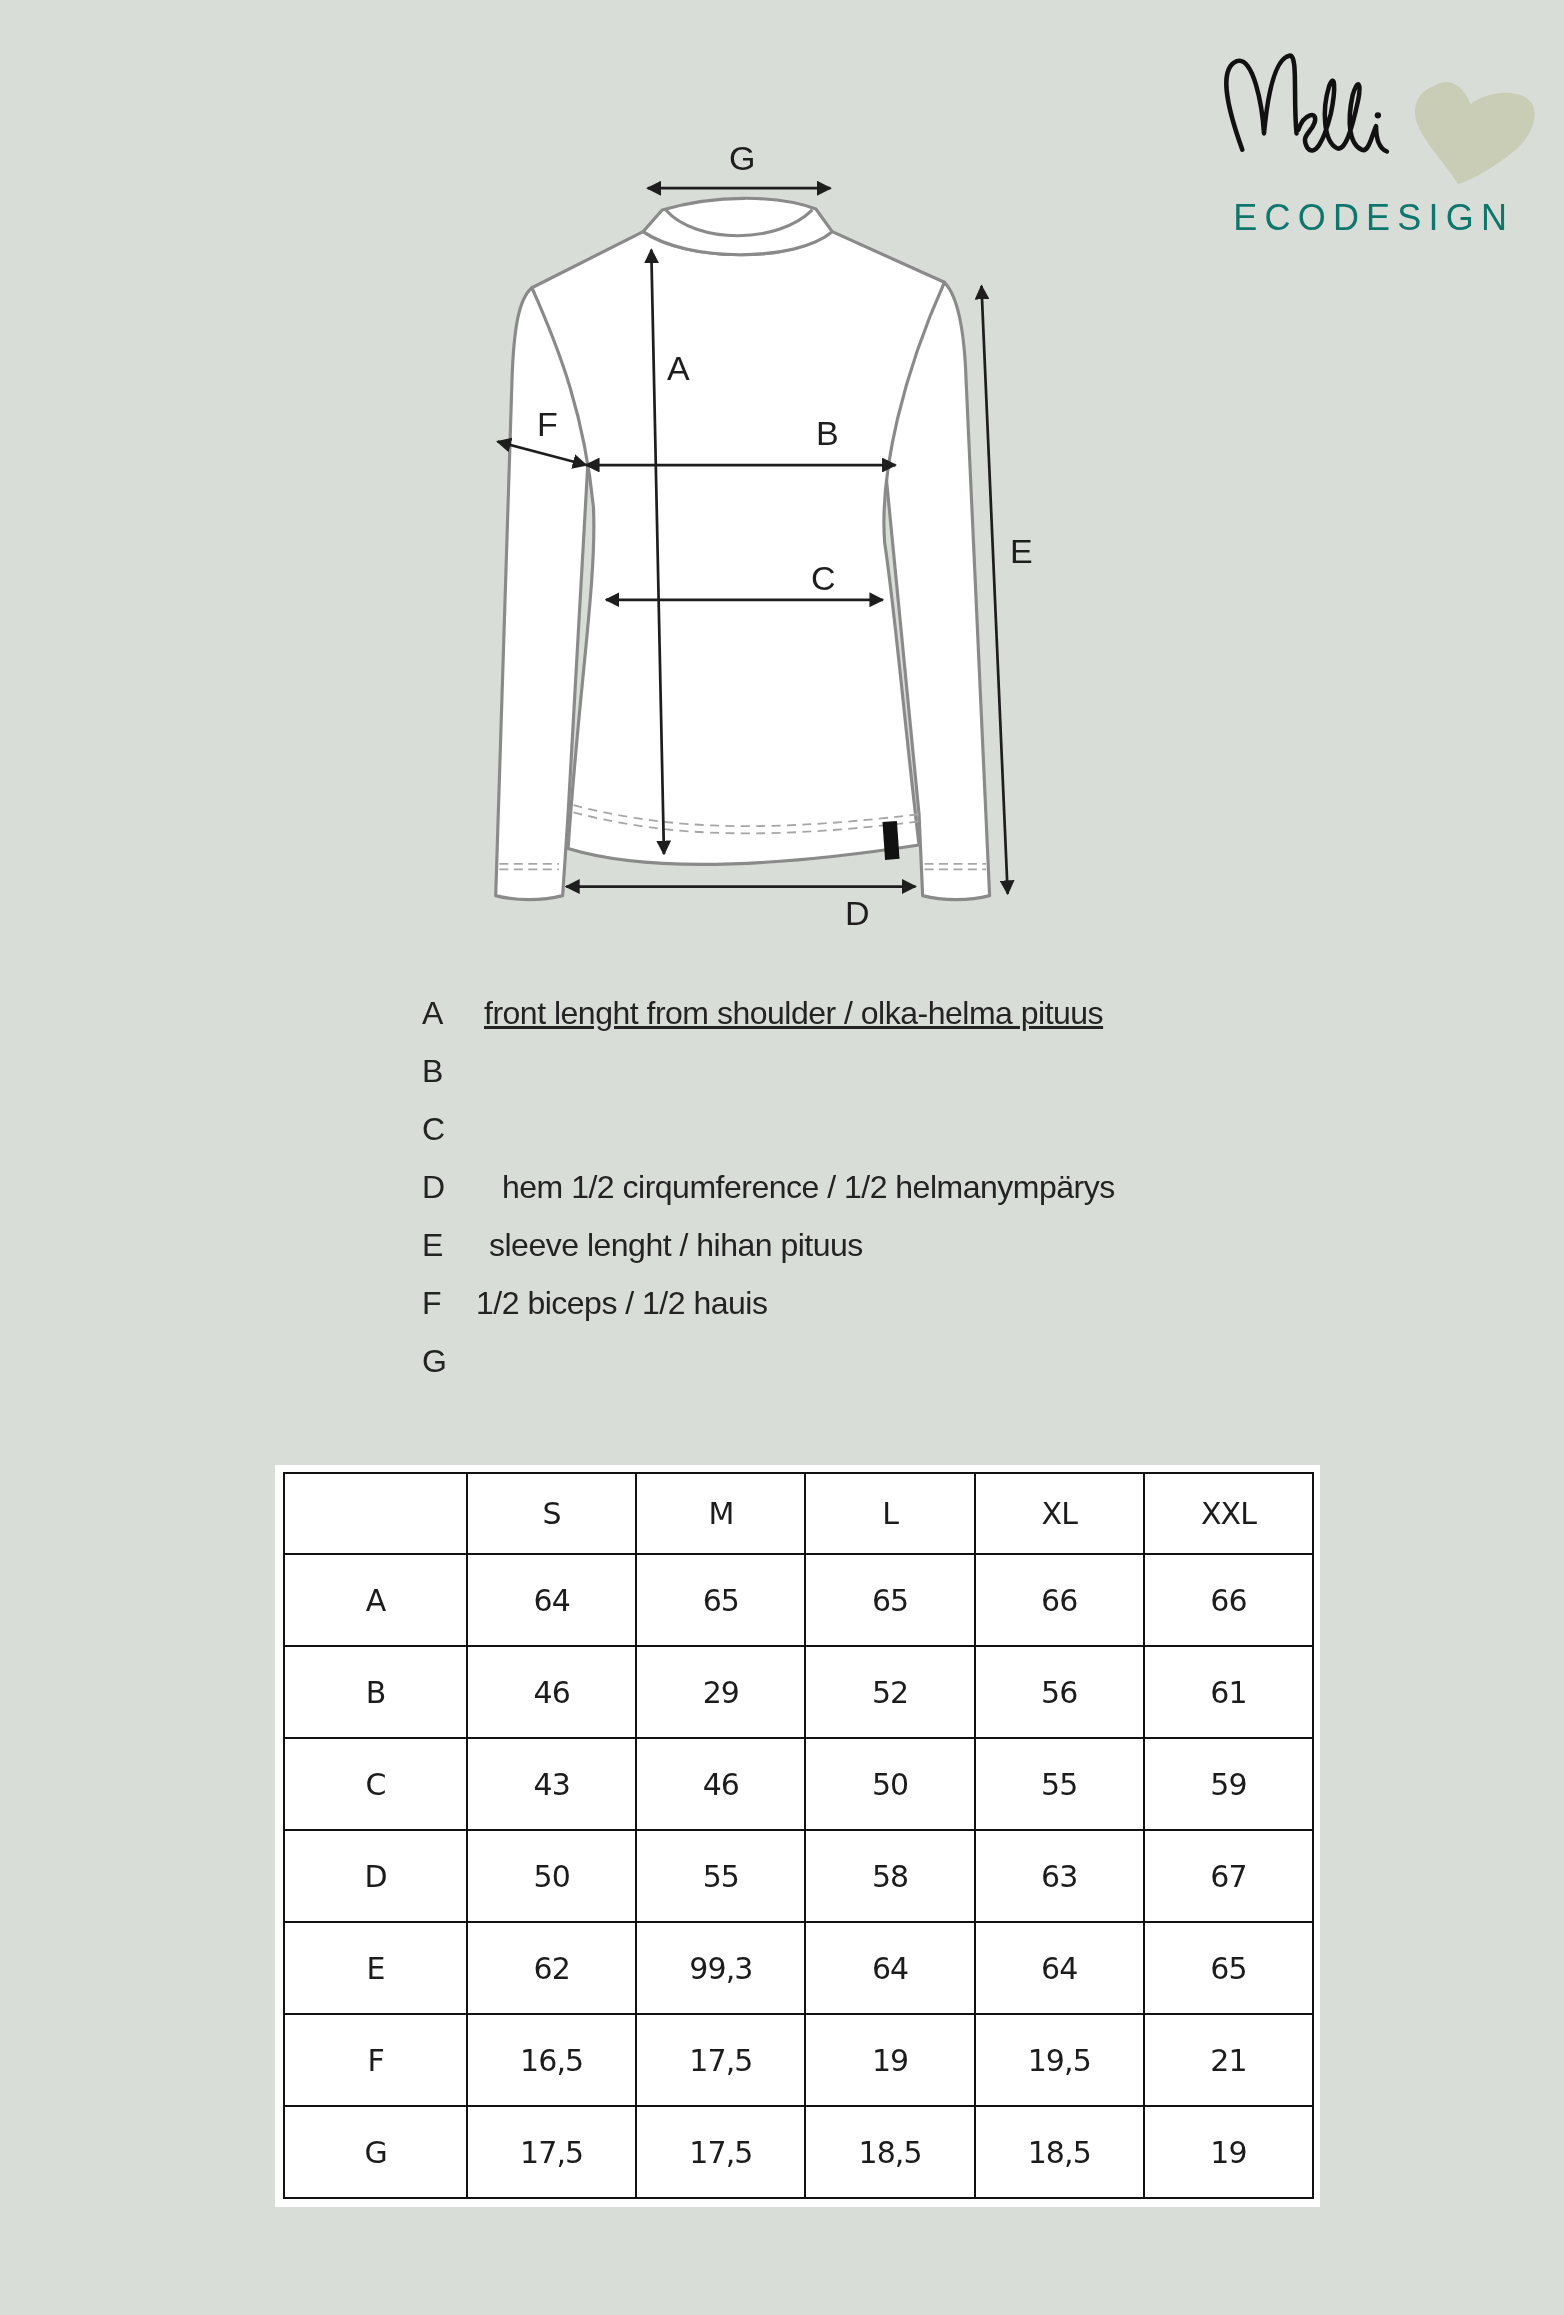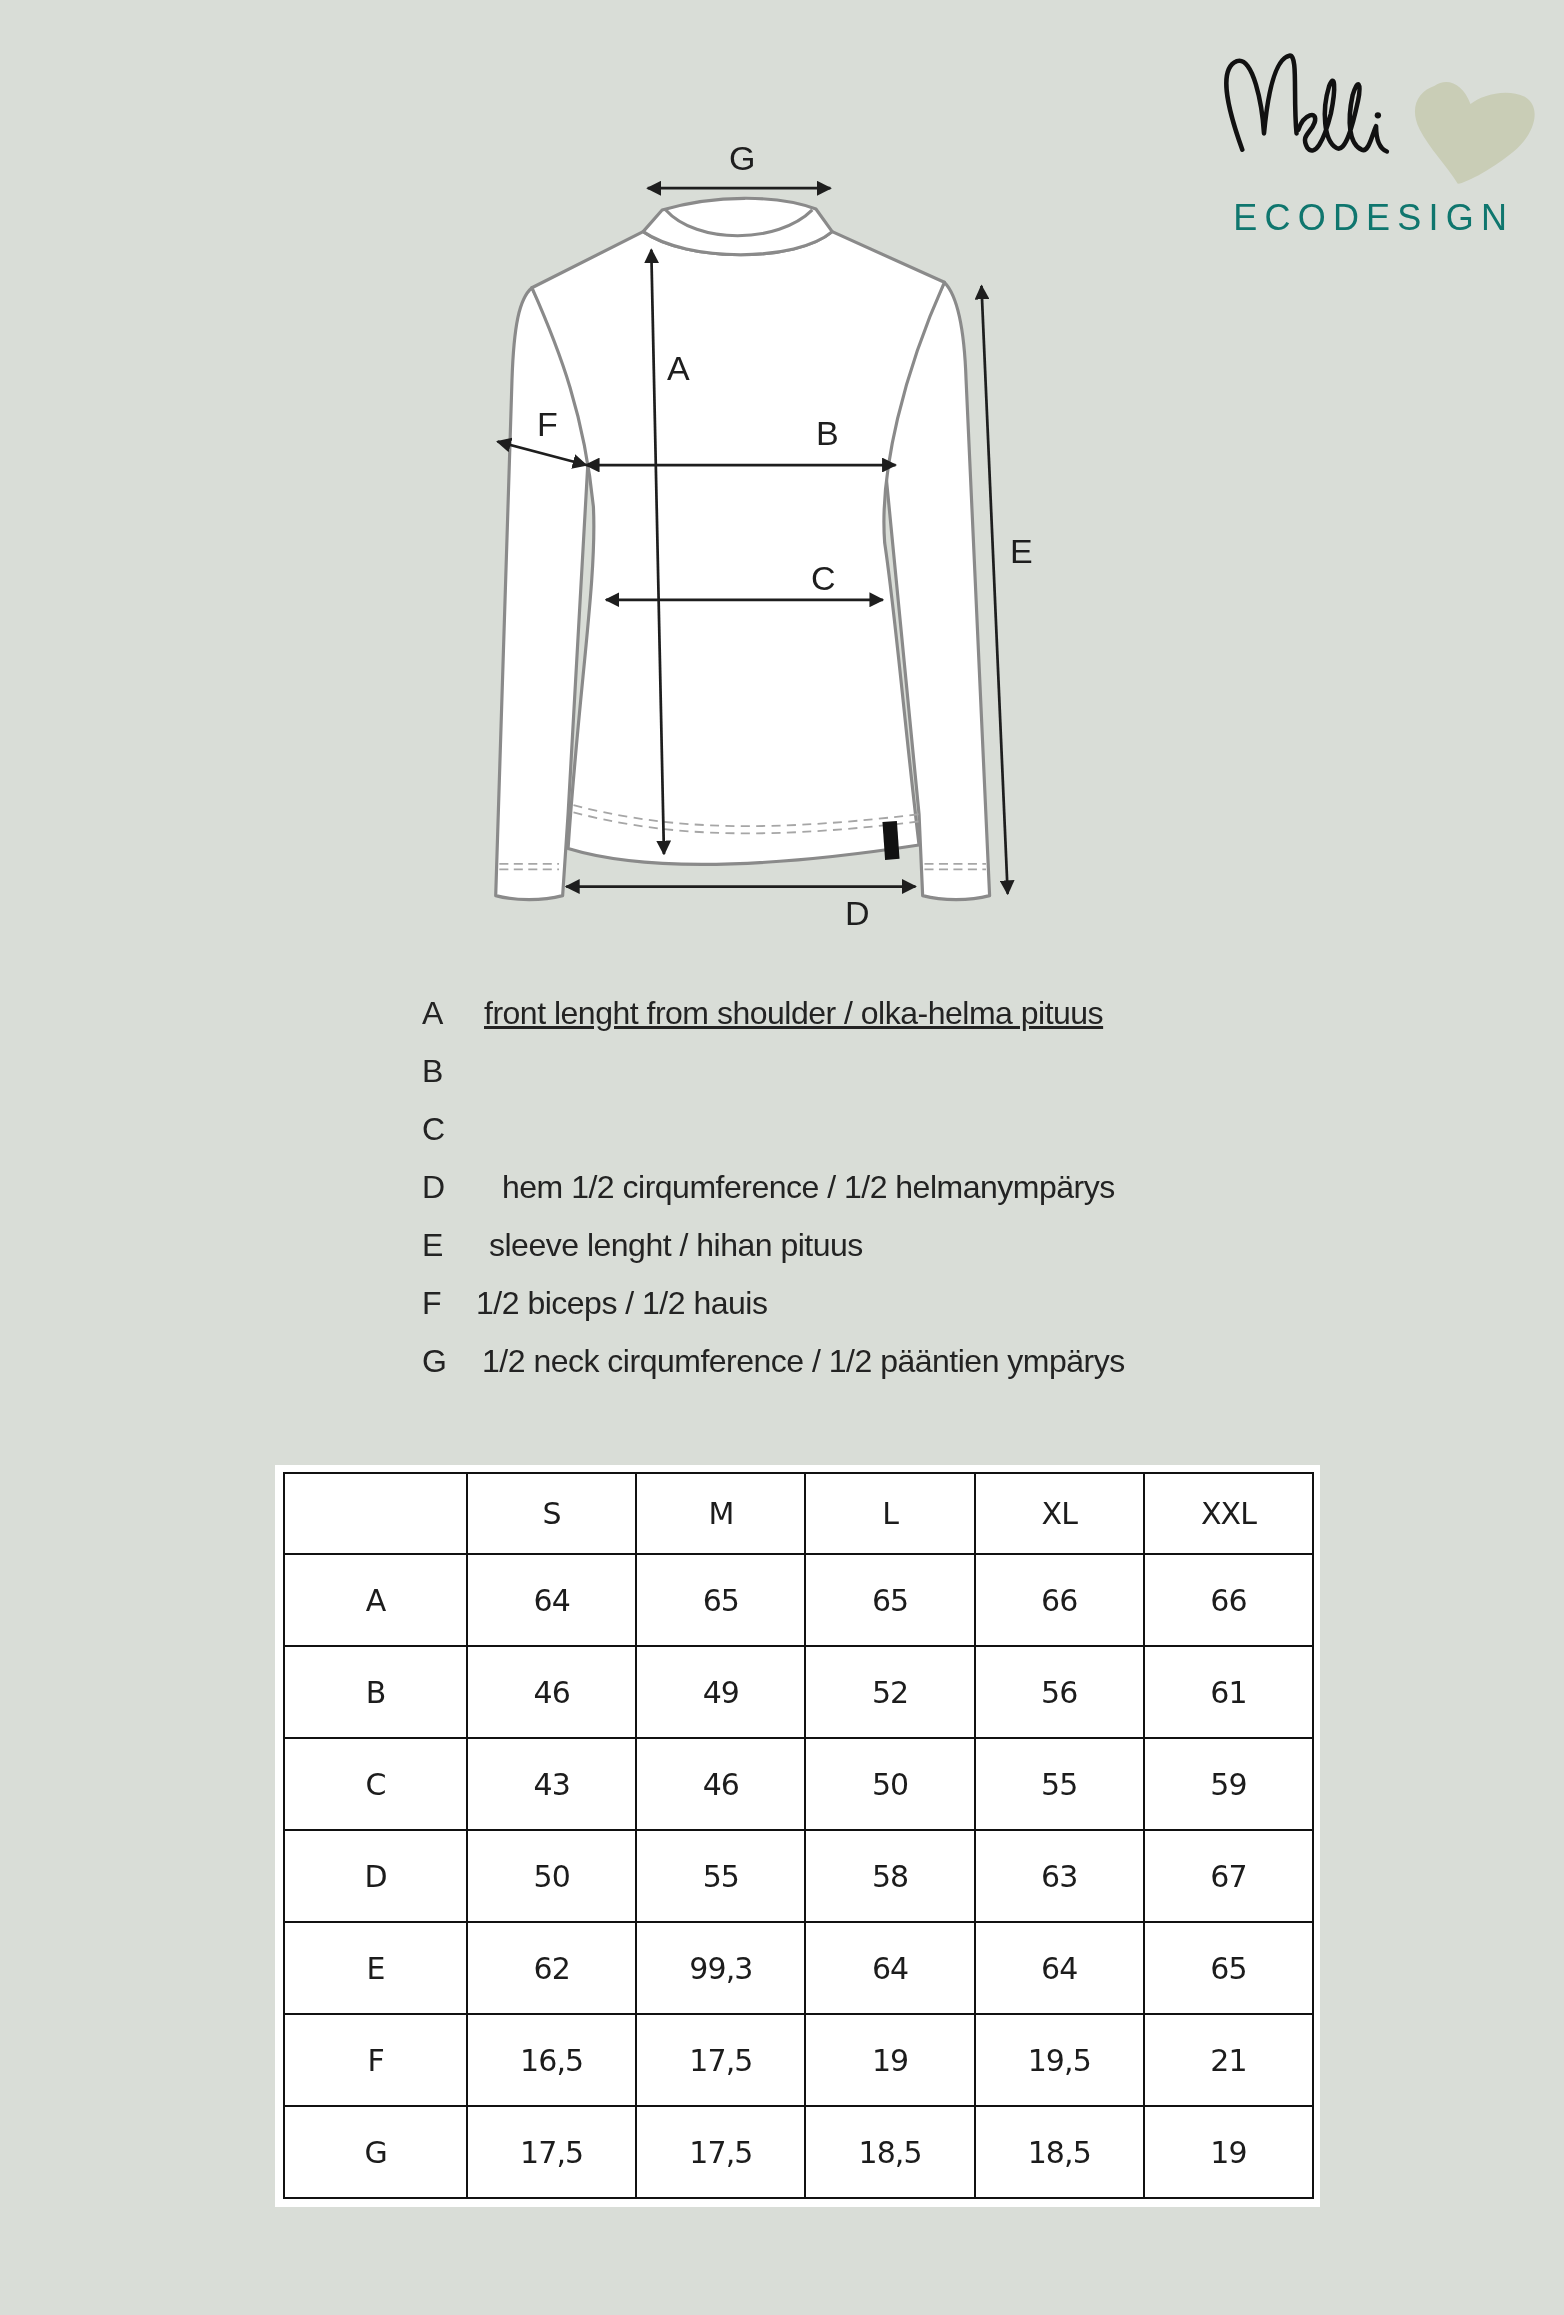--- a/index.html
+++ b/index.html
@@ -220,21 +220,20 @@
   <div class="legend-row">
     <span class="legend-key">E</span>
     <span class="legend-text" style="left:51px;margin-left:16px;">sleeve  lenght / hihan pituus</span>
   </div>
   <div class="legend-row">
     <span class="legend-key">F</span>
     <span class="legend-text" style="left:54px;">1/2 biceps / 1/2 hauis</span>
   </div>
   <div class="legend-row">
     <span class="legend-key">G</span>
-    <span class="legend-text" style="left:60px;">1/2 neck cirqumference / 1/2 pääntien ympärys</span>
   </div>
 </div>
 
 <div class="table-wrap">
   <table class="size-table">
     <colgroup>
       <col class="col-key">
       <col>
         <col>
         <col>
@@ -254,21 +253,21 @@
       <td>A</td>
       <td>64</td>
       <td>65</td>
       <td>65</td>
       <td>66</td>
       <td>66</td>
     </tr>
     <tr class="data-row">
       <td>B</td>
       <td>46</td>
-      <td>49</td>
+      <td>29</td>
       <td>52</td>
       <td>56</td>
       <td>61</td>
     </tr>
     <tr class="data-row">
       <td>C</td>
       <td>43</td>
       <td>46</td>
       <td>50</td>
       <td>55</td>

